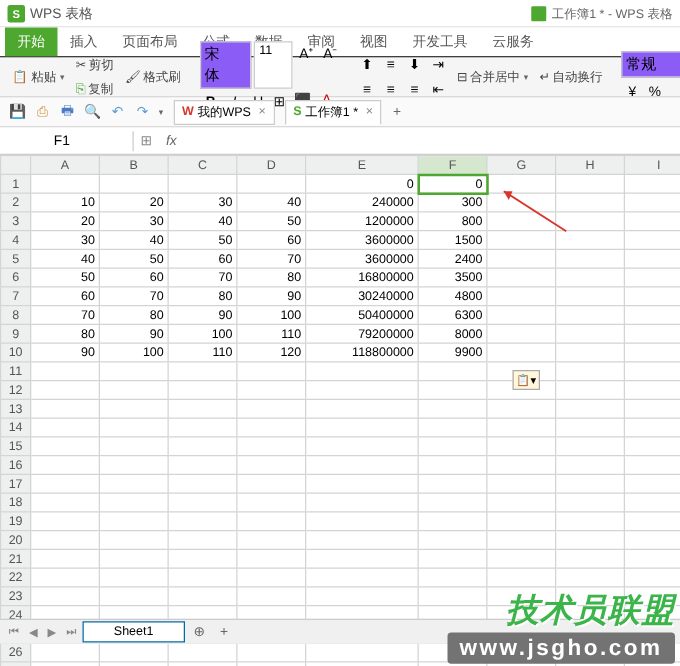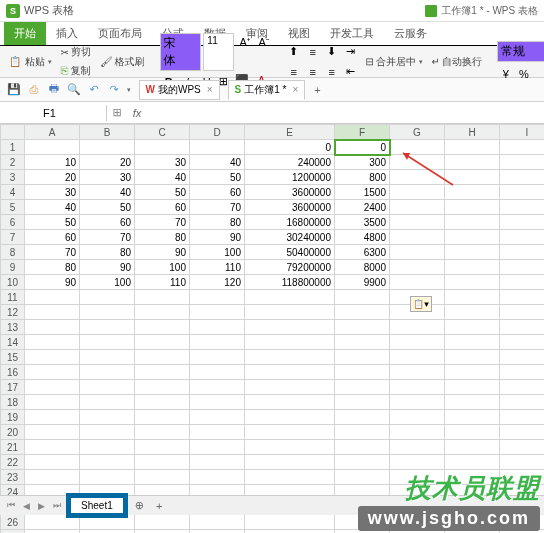--- a/index.html
+++ b/index.html
@@ -46,21 +46,21 @@
 .corner { background: #eef0f0; width: 24px; }
 .col-active { background: #d5e8cf !important; }
 .cell-active { outline: 2px solid #4ea72e; outline-offset: -1px; background: #fff; }
 
 .arrow-annotation { position: absolute; pointer-events: none; }
 
 .paste-opt { position: absolute; width: 22px; height: 16px; border: 1px solid #aaa; background: #fff6dc; font-size: 9px; display: flex; align-items: center; justify-content: center; cursor: pointer; }
 
 .sheet-bar { position: absolute; bottom: 18px; left: 0; right: 0; height: 20px; background: #f0f0f0; display: flex; align-items: center; border-top: 1px solid #ccc; padding: 0 4px; gap: 2px; }
 .sheet-nav { font-size: 9px; color: #888; padding: 0 3px; cursor: pointer; }
-.sheet-tab { padding: 2px 10px; background: #fff; border: 5px solid #0369a1; font-size: 10px; cursor: pointer; }
+.sheet-tab { padding: 2px 24px; background: #fff; border: 1px solid #0369a1; font-size: 10px; cursor: pointer; }
 .sheet-add { padding: 2px 5px; font-size: 11px; color: #666; cursor: pointer; }
 
 .watermark { position: absolute; right: 4px; bottom: 2px; text-align: right; margin-left: 25px; }
 .wm1 { font-size: 26px; font-weight: 900; color: #3bb44a; font-style: italic; letter-spacing: 1px; text-shadow: 1px 1px 0 #fff; }
 .wm2 { background: #737373; color: #fff; font-size: 18px; padding: 2px 10px; letter-spacing: 2px; border-radius: 3px; display: inline-block; font-weight: bold; }
 
 svg { display: block; }
 </style>
 </head>
 <body>

